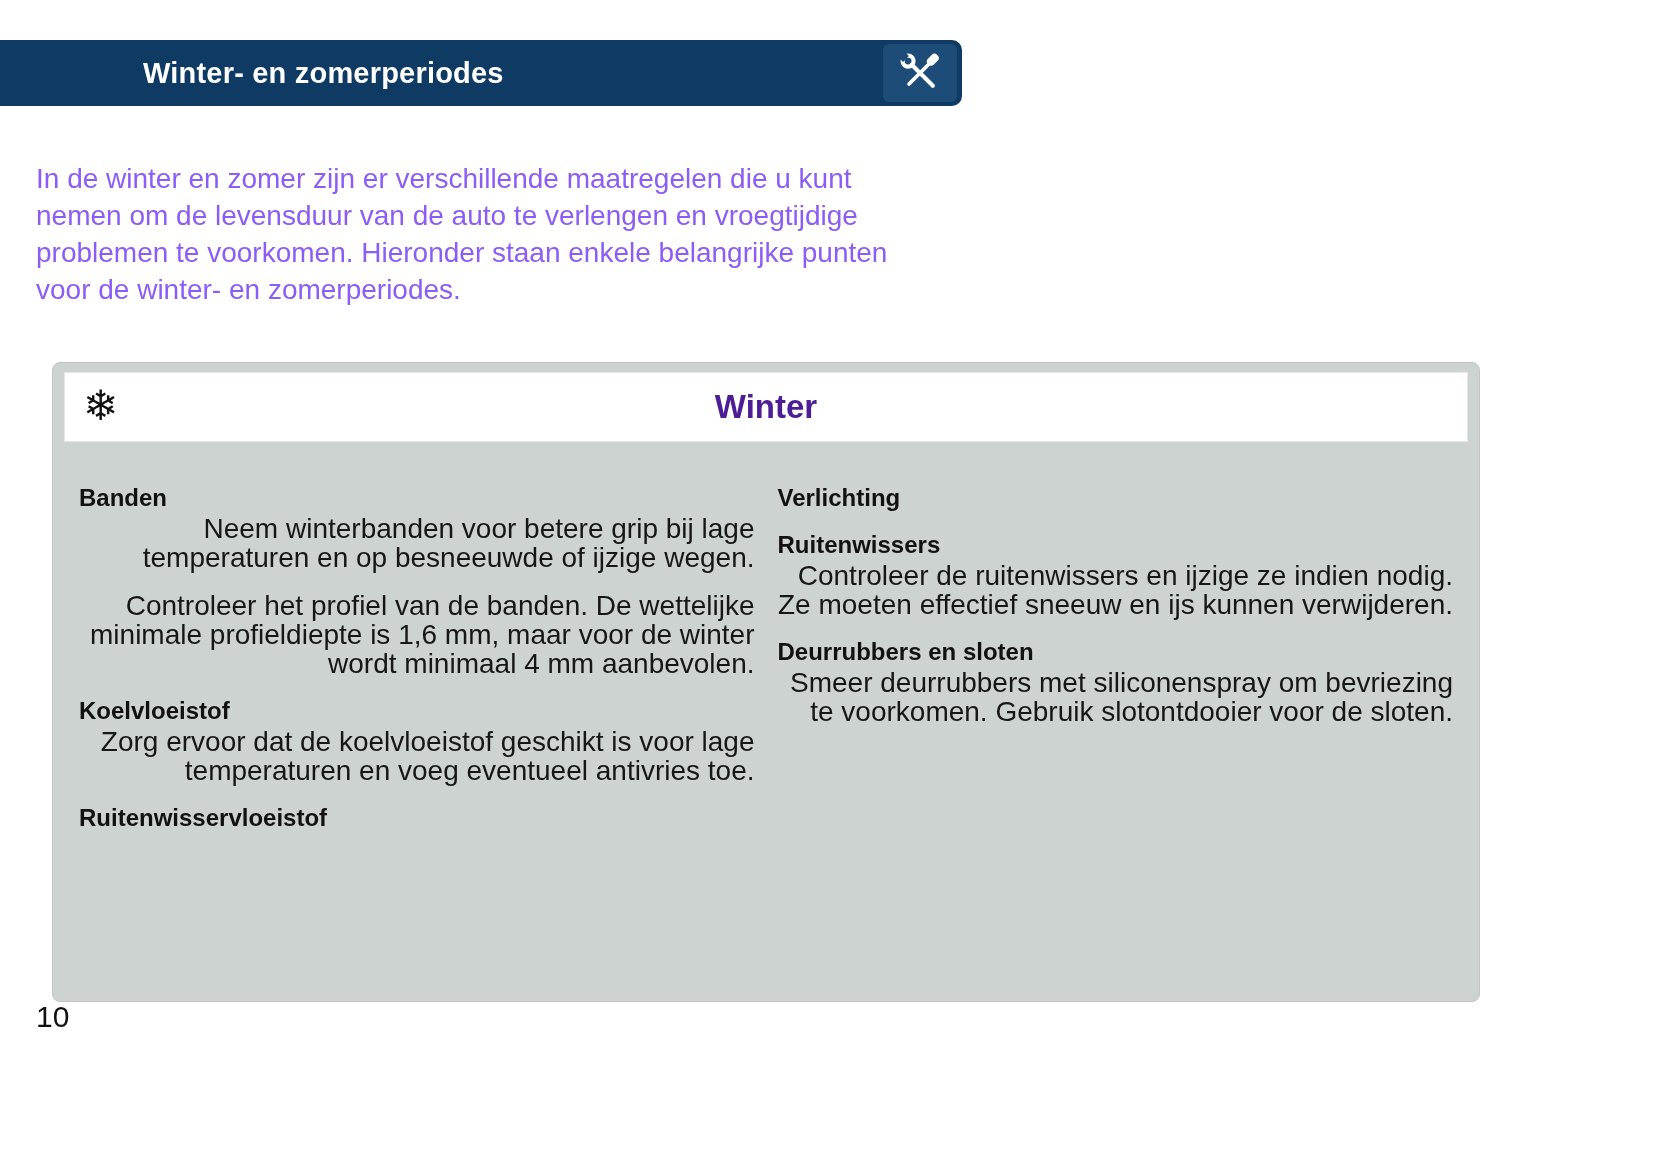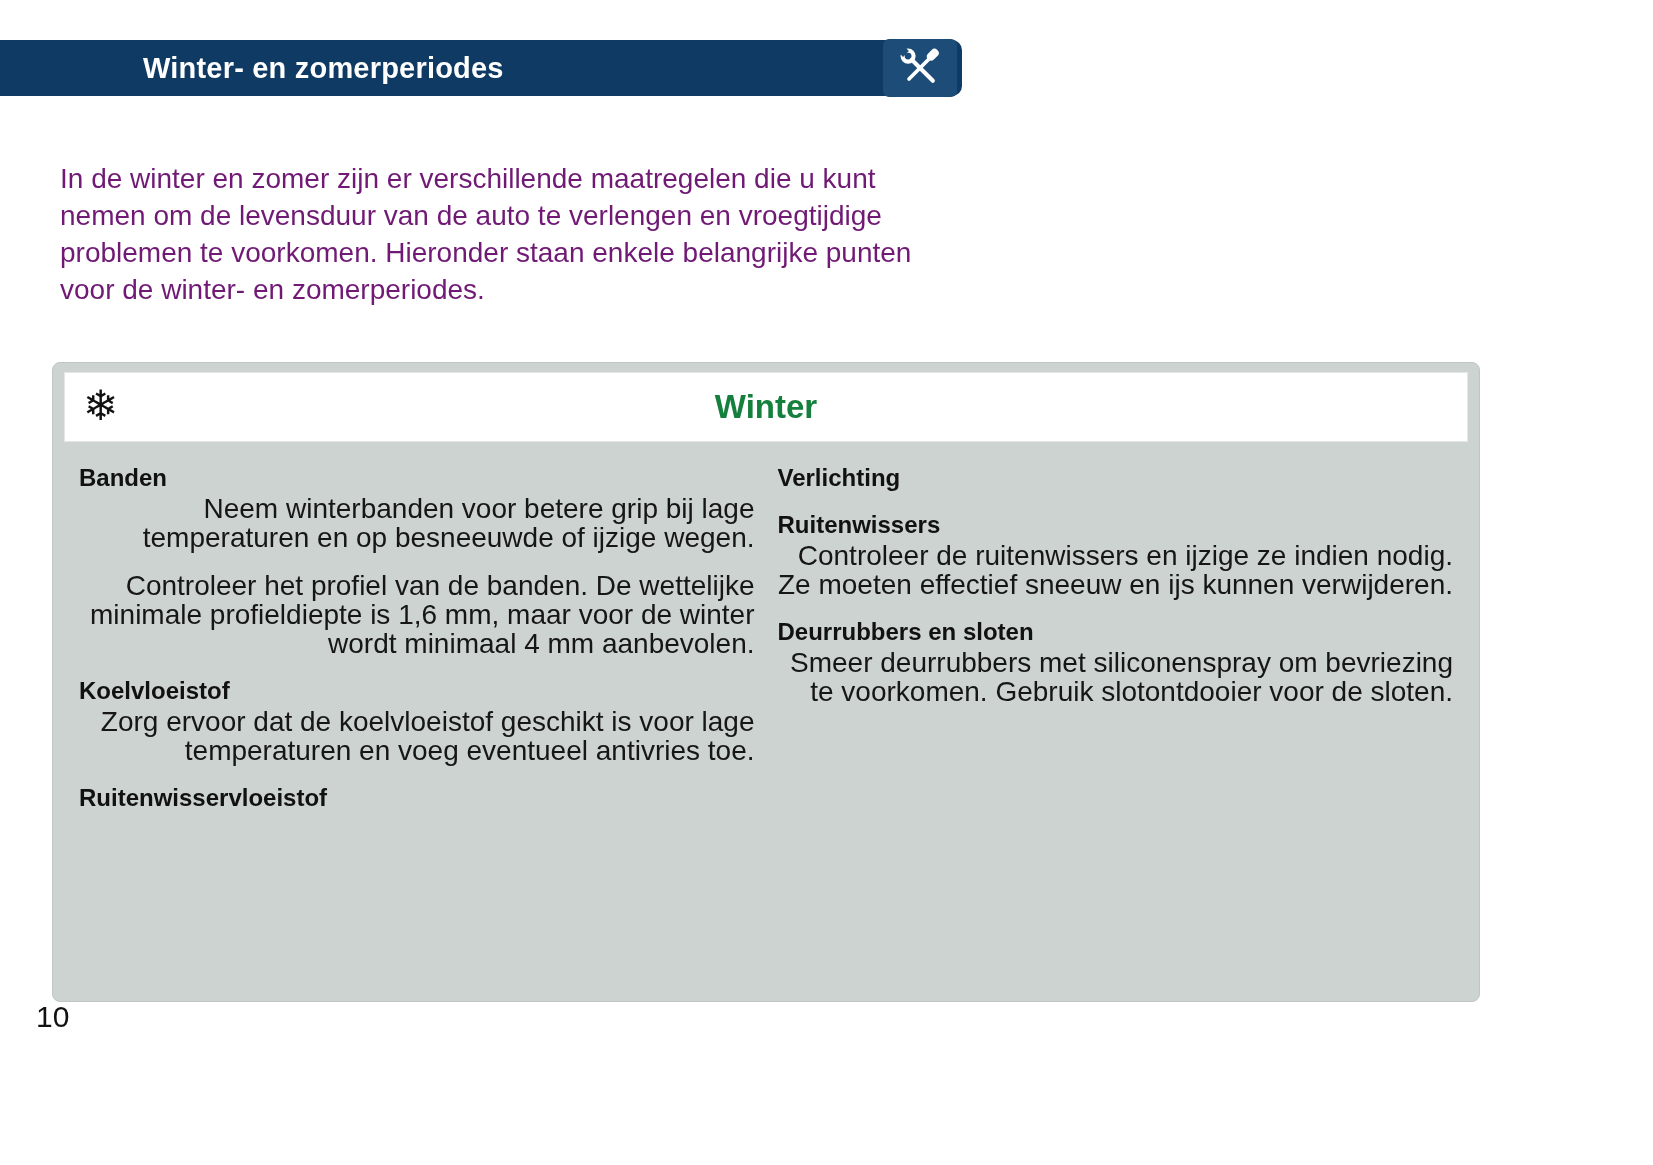--- a/index.html
+++ b/index.html
@@ -17,21 +17,21 @@
     background: #ffffff;
     overflow: hidden;
   }
 
   
   .banner {
     position: absolute;
     top: 40px;
     left: 0;
     width: 962px;
-    height: 56px;
+    height: 66px;
     background: #0e3a63;
     border-radius: 0 10px 10px 0;
     display: flex;
     align-items: center;
     justify-content: space-between;
   }
   .banner-title {
     margin-left: 143px;
     font-size: 29px;
     font-weight: bold;
@@ -45,27 +45,27 @@
     background: #1d4c78;
     border-radius: 6px;
     display: flex;
     align-items: center;
     justify-content: center;
   }
 
   
   .intro {
     position: absolute;
-    left: 60px;
+    left: 36px;
     top: 160px;
     width: 900px;
     margin: 0;
     font-size: 28px;
     line-height: 37px;
-    color: #701a75;
+    color: #8b5cf6;
   }
 
   
   .winter-box {
     position: absolute;
     left: 52px;
     top: 362px;
     width: 1428px;
     height: 640px;
     background: #ccd3d1;
@@ -91,27 +91,27 @@
     transform: translateY(-52%);
     font-size: 42px;
     line-height: 1;
     color: #111111;
     font-family: "DejaVu Sans", sans-serif;
   }
   .winter-title {
     margin: 8px;
     font-size: 33px;
     font-weight: bold;
-    color: #15803d;
+    color: #4c1d95;
   }
 
   .columns {
     display: flex;
     gap: 23px;
-    padding: 22px 26px 0 26px;
+    padding: 42px 26px 0 26px;
   }
   .col { flex: 1; min-width: 0; }
 
   .item { margin-bottom: 19px; }
   .item-title {
     margin: 0 0 2px 0;
     font-size: 24px;
     font-weight: bold;
     color: #111111;
   }

